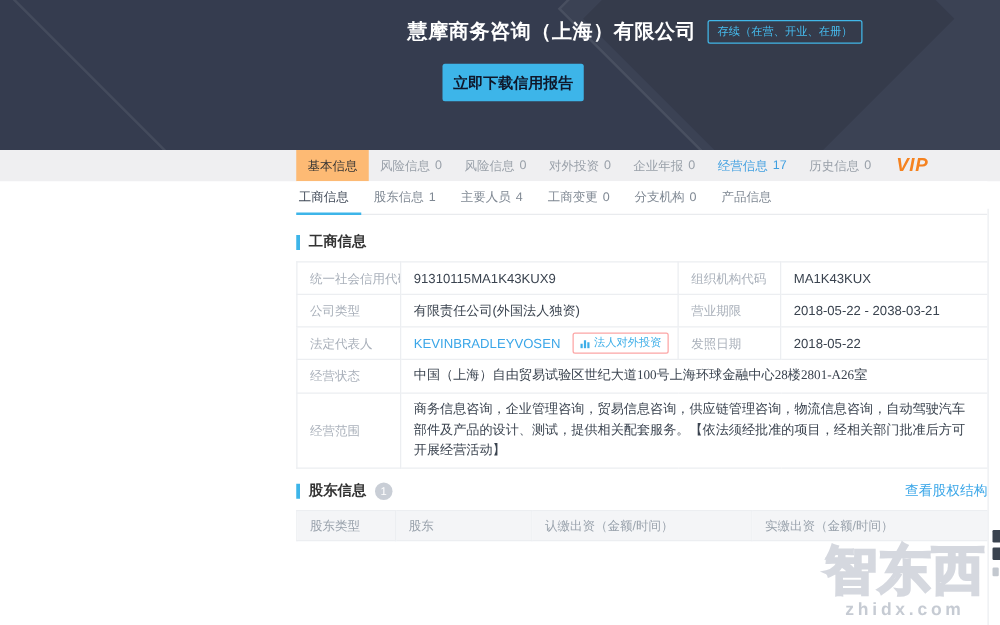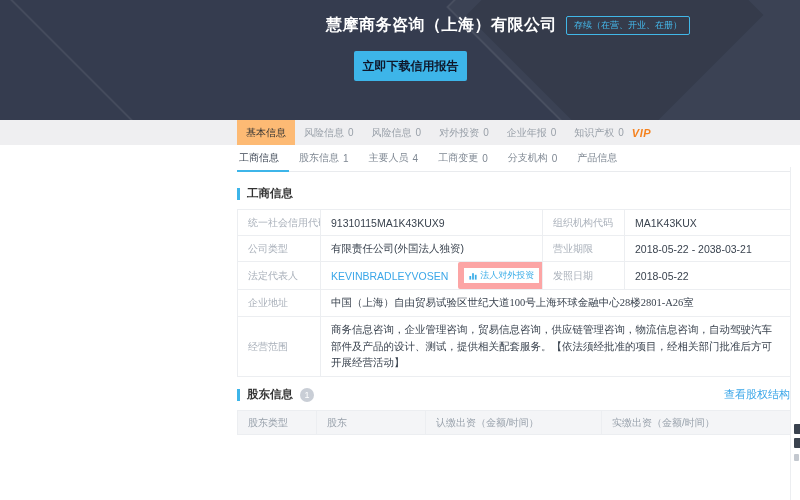--- a/index.html
+++ b/index.html
@@ -18,21 +18,21 @@
                 font-size:12px;font-weight:bold;border:none;border-radius:2px;cursor:pointer;z-index:2;
                 font-family:"Liberation Sans","DejaVu Sans",sans-serif;margin-left:28px;}
 
   
   .tabbar{position:absolute;top:120px;left:0;width:800px;height:25px;background:#efeff1;}
   .tabs{display:flex;margin-left:237px;height:100%;}
   .tab{display:flex;align-items:center;padding:0 9px;font-size:10px;color:#99a0a9;cursor:pointer;white-space:nowrap;}
   .tab .cnt{margin-left:4px;}
   .tab-active{background:#fdba74;color:#333;}
   .tab-blue{color:#3f9fe0;}
-  .vip{font-style:italic;font-weight:800;color:#f5821f;font-size:11px;margin-left:8px;letter-spacing:0.5px;}
+  .vip{font-style:italic;font-weight:800;color:#f5821f;font-size:15px;margin-left:20px;letter-spacing:0.5px;}
 
   
   .content{position:absolute;top:145px;left:237px;width:553px;background:#fff;}
   .subtabs{display:flex;border-bottom:1px solid #e9ebee;height:26px;align-items:stretch;}
   .subtab{position:relative;font-size:10px;color:#7f8893;padding:0 10px;display:flex;align-items:center;cursor:pointer;white-space:nowrap;}
   .subtab:first-child{padding-left:2px;}
   .subtab .cnt{margin-left:4px;}
   .subtab-active{color:#3f4856;}
   .subtab-active::after{content:"";position:absolute;left:0;right:0;bottom:-1px;height:2px;background:#3db5e9;}
 
@@ -41,21 +41,21 @@
   .sec-text{font-size:11.5px;font-weight:bold;color:#333;}
   .count-badge{display:inline-flex;align-items:center;justify-content:center;width:14px;height:14px;border-radius:50%;
                background:#c9ced6;color:#fff;font-size:9px;margin-left:7px;}
   .sec-link{margin-left:auto;font-size:11px;color:#3aa6e8;cursor:pointer;text-decoration:none;}
 
   table{border-collapse:collapse;width:553px;table-layout:fixed;}
   .info-table td{border:1px solid #eceef1;font-size:10.5px;padding:0 10px;height:25px;color:#3a434f;overflow:hidden;white-space:nowrap;}
   .info-table td.lbl{color:#a9b0ba;font-size:10px;}
   .info-table td.wrap{padding:5px 10px;line-height:1.55;height:auto;white-space:normal;font-family:Liberation Serif, serif;}
   a.link{color:#3aa6e8;text-decoration:none;}
-  .inv-badge{display:inline-flex;align-items:center;gap:3px;border:6px solid #fca5a5;color:#3daee8;
+  .inv-badge{display:inline-flex;align-items:center;gap:3px;border:1px solid #fca5a5;color:#3daee8;
              font-size:9px;padding:1px 5px;border-radius:2px;margin-left:10px;cursor:pointer;background:#fff;}
 
   .sh-table th{background:#f4f5f7;color:#99a2ac;font-weight:normal;font-size:10px;text-align:left;
                padding:0 10px;height:23px;border:1px solid #eceef1;white-space:nowrap;overflow:hidden;}
 
   
   .watermark{position:absolute;left:648px;top:434px;width:152px;text-align:center;z-index:5;pointer-events:none;}
   .wm-cn{font-size:42px;font-weight:bold;color:transparent;-webkit-text-stroke:2px rgba(178,184,196,0.55);
          letter-spacing:1px;line-height:1.05;white-space:nowrap;}
   .wm-en{font-size:14px;font-weight:bold;color:rgba(168,175,188,0.65);letter-spacing:3px;margin-top:1px;}
@@ -94,22 +94,26 @@
           <span class="cnt">0</span>
         </div>
         <div class="tab">
           <span>对外投资</span>
           <span class="cnt">0</span>
         </div>
         <div class="tab">
           <span>企业年报</span>
           <span class="cnt">0</span>
         </div>
-        <div class="tab">
-          <span>知识产权</span>
+        <div class="tab tab-blue">
+          <span>经营信息</span>
+          <span class="cnt">17</span>
+        </div>
+        <div class="tab">
+          <span>历史信息</span>
           <span class="cnt">0</span>
           <span class="vip">VIP</span>
         </div>
       </div>
   </div>
 
   <div class="content">
 
     <div class="subtabs">
         <div class="subtab subtab-active">
@@ -168,21 +172,21 @@
                   <rect x="0.5" y="5" width="2.2" height="4.5" fill="#3daee8"></rect>
                   <rect x="3.9" y="1.5" width="2.2" height="8" fill="#3daee8"></rect>
                   <rect x="7.3" y="3.5" width="2.2" height="6" fill="#3daee8"></rect>
                 </svg>
                 <span>法人对外投资</span>
               </span></td>
             <td class="lbl">发照日期</td>
             <td>2018-05-22</td>
           </tr>
           <tr>
-            <td class="lbl">企业地址</td>
+            <td class="lbl">经营状态</td>
             <td class="wrap" colspan="3">中国（上海）自由贸易试验区世纪大道100号上海环球金融中心28楼2801-A26室</td>
           </tr>
           <tr>
             <td class="lbl">经营范围</td>
             <td class="wrap" colspan="3">商务信息咨询，企业管理咨询，贸易信息咨询，供应链管理咨询，物流信息咨询，自动驾驶汽车部件及产品的设计、测试，提供相关配套服务。【依法须经批准的项目，经相关部门批准后方可开展经营活动】</td>
           </tr>
         </tbody>
     </table>
 
     <div class="sec-head" style="margin-top:10px;">
@@ -205,20 +209,24 @@
             <th>股东</th>
             <th>认缴出资（金额/时间）</th>
             <th>实缴出资（金额/时间）</th>
           </tr>
         </thead>
 
     </table>
 
   </div>
 
+  <div class="watermark">
+    <div class="wm-cn">智东西</div>
+    <div class="wm-en">zhidx.com</div>
+  </div>
 
   <div class="right-strip">
     <div class="edge-mark" style="top:257px;height:10px;"></div>
     <div class="edge-mark" style="top:271px;height:10px;"></div>
     <div class="edge-mark" style="top:287px;height:7px;background:#c3c8cf;width:5px;"></div>
   </div>
 
 </div>
 
 </body></html>

